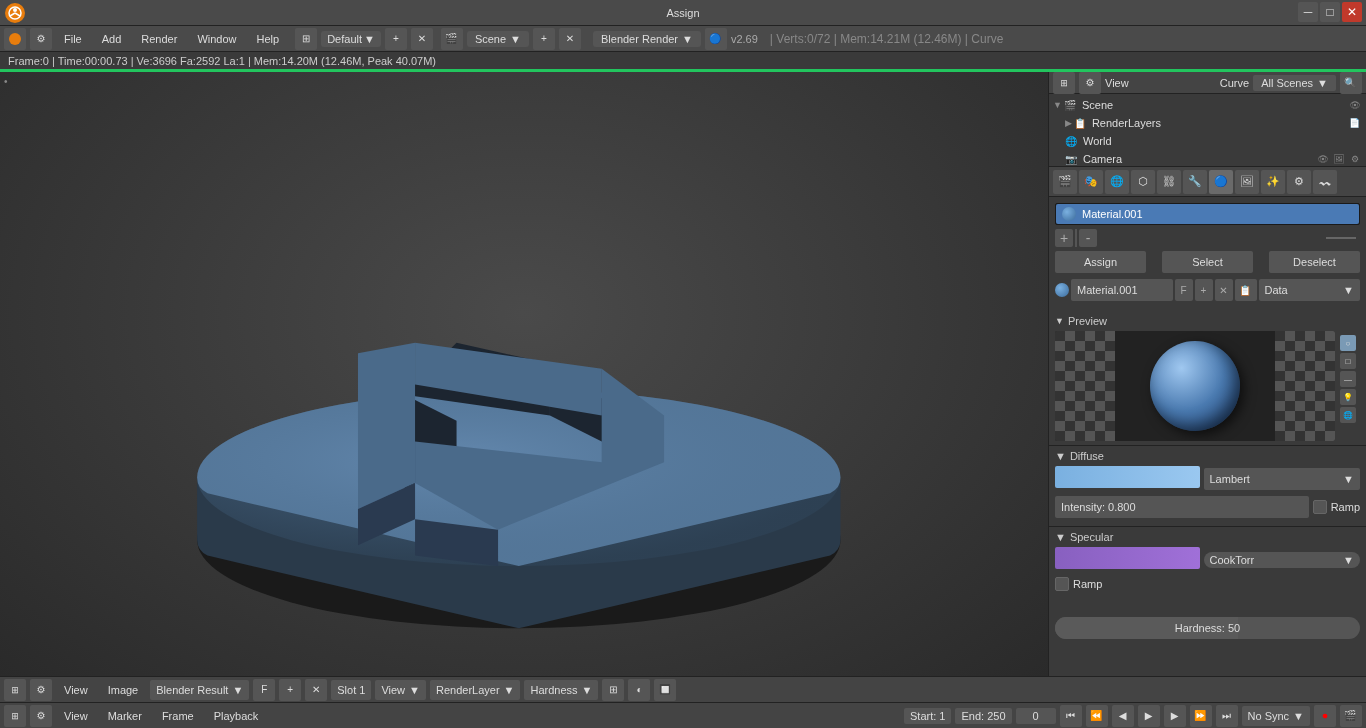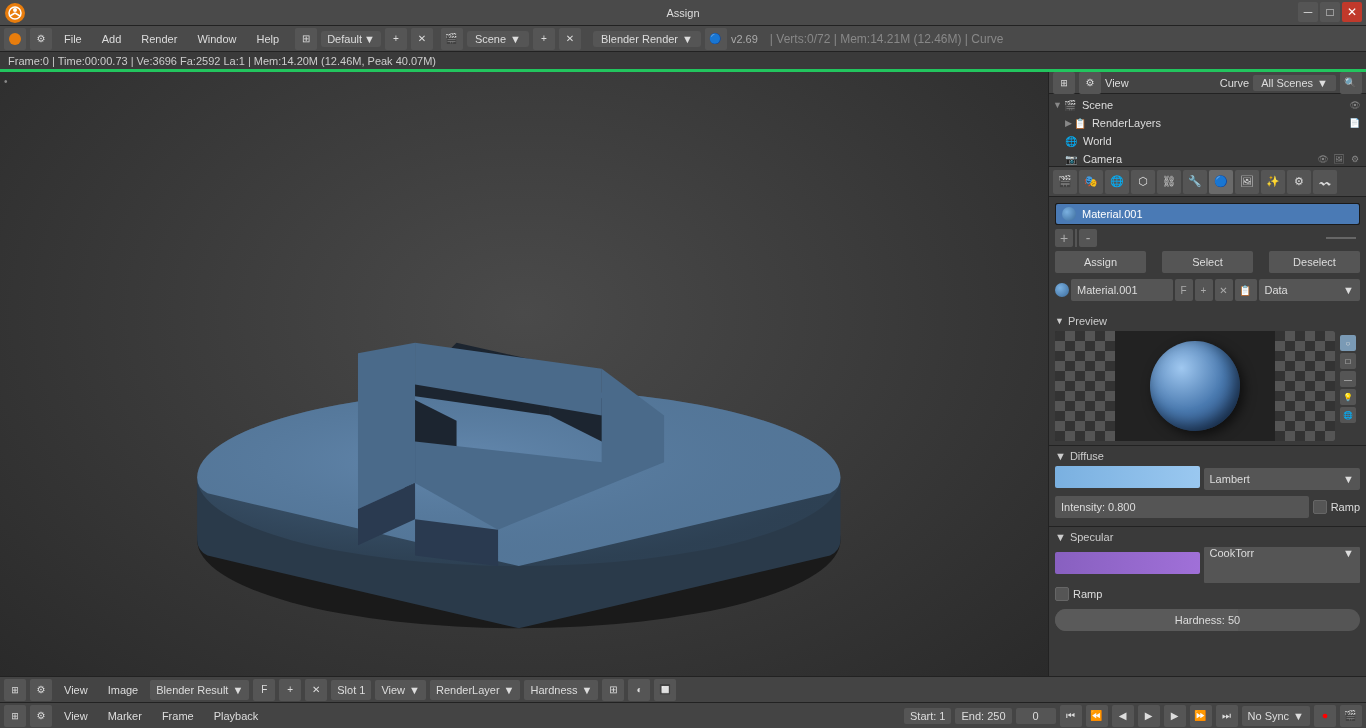--- a/index.html
+++ b/index.html
@@ -105,25 +105,25 @@
     .diffuse-row { display: flex; gap: 4px; align-items: center; margin-bottom: 4px; }
     .diffuse-shader { flex: 1; background: #555; border-radius: 2px; height: 22px; display: flex; align-items: center; justify-content: space-between; padding: 0 6px; cursor: pointer; font-size: 11px; }
     .intensity-field { background: #555; border-radius: 2px; height: 22px; padding: 0 6px; font-size: 11px; display: flex; align-items: center; color: #ddd; flex: 1; }
     .ramp-row { display: flex; align-items: center; gap: 4px; }
     .ramp-checkbox { width: 14px; height: 14px; background: #555; border-radius: 2px; display: flex; align-items: center; justify-content: center; cursor: pointer; border: 1px solid #666; }
 
     
     #specular-section { padding: 4px 6px; border-top: 1px solid #222; }
     #specular-header { display: flex; align-items: center; gap: 4px; margin-bottom: 4px; font-size: 11px; color: #ccc; cursor: pointer; }
     #specular-color-bar { height: 22px; background: linear-gradient(to right, #8860c0, #a070d8); border-radius: 2px; flex: 1; margin-bottom: 4px; }
-    .specular-shader { flex: 1; background: #555; border-radius: 1px; height: 36px; display: flex; justify-content: space-between; padding: 0 6px; cursor: pointer; font-size: 11px; }
+    .specular-shader { flex: 1; background: #555; border-radius: 11px; height: 16px; display: flex; align-items: center; justify-content: space-between; padding: 0 6px; cursor: pointer; font-size: 11px; }
 
     
     #hardness-row { display: flex; align-items: center; gap: 4px; padding: 0 6px 4px 6px; }
-    #hardness-slider { flex: 1; height: 22px; background: #555; border-radius: 11px; position: relative; overflow: hidden; }
+    #hardness-slider { flex: 1; height: 22px; background: #555; border-radius: 11px; position: relative; overflow: hidden; margin-top: 18px; }
     #hardness-fill { height: 100%; width: 60%; background: #5a5a5a; }
     #hardness-label { position: absolute; top: 50%; left: 50%; transform: translate(-50%, -50%); font-size: 11px; color: #ddd; white-space: nowrap; }
 
     
     #bottom-area { height: 52px; background: #3a3a3a; border-top: 1px solid #222; display: flex; flex-direction: column; }
     #timeline-toolbar { height: 26px; background: #444; display: flex; align-items: center; padding: 0 4px; gap: 4px; border-bottom: 1px solid #222; }
 
     
     #render-bar { height: 26px; background: #444; display: flex; align-items: center; padding: 0 4px; gap: 4px; border-top: 1px solid #222; }
     .render-dropdown { background: #555; border-radius: 2px; padding: 2px 6px; height: 20px; display: flex; align-items: center; gap: 4px; cursor: pointer; font-size: 11px; }

